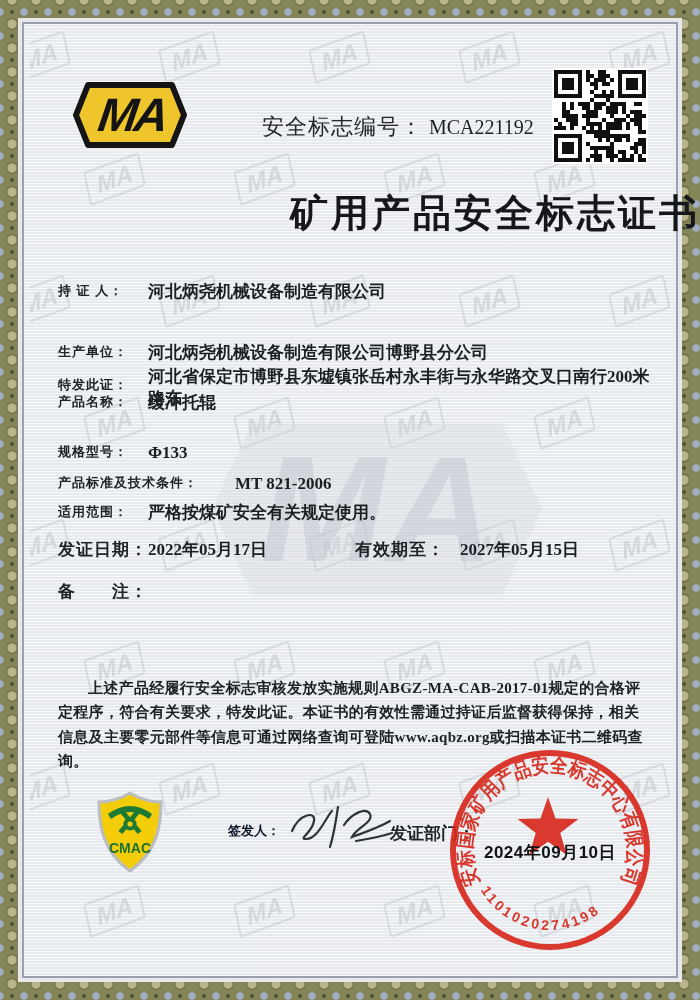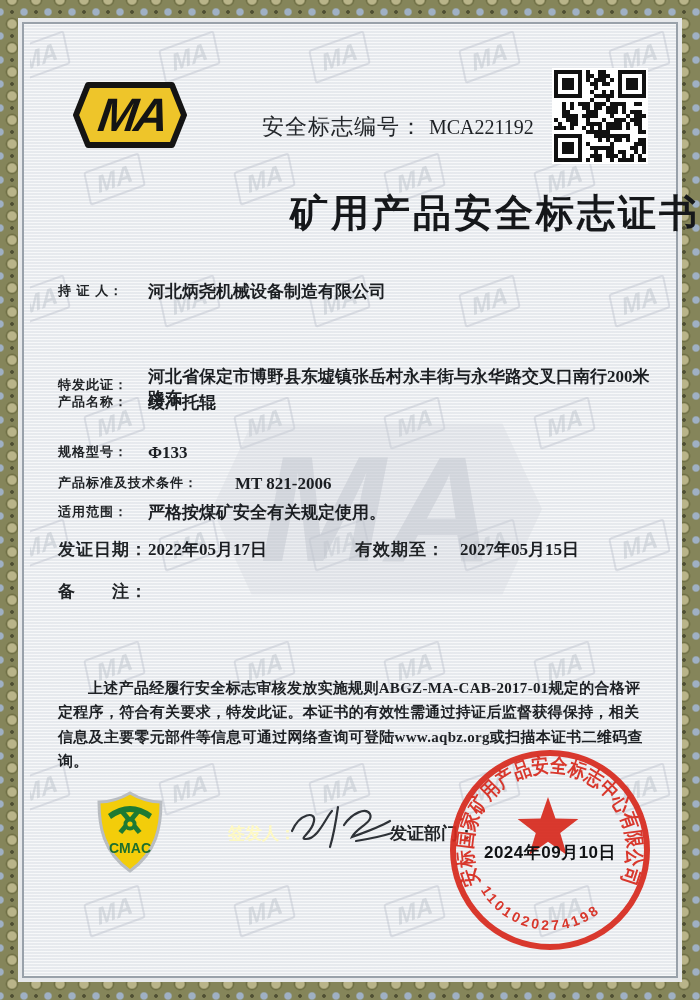--- a/index.html
+++ b/index.html
@@ -51,21 +51,21 @@
   .row .val.std{left:177px;}
   .lab2{position:absolute;font-weight:700;font-size:17px;color:#202326;letter-spacing:1px;}
   .val2{position:absolute;font-family:"Liberation Serif",serif;font-weight:600;font-size:17px;color:#1b1e22;}
 
   .statement{position:absolute;left:58px;top:676px;width:588px;margin:0;
     font-weight:700;font-size:15px;line-height:1.62;color:#1d2024;text-indent:2em;letter-spacing:.3px;
     font-family:"Liberation Serif",serif;}
 
   
   .cmac{position:absolute;left:95px;top:790px;width:70px;height:84px;}
-  .sig-label{position:absolute;left:228px;top:822px;font-weight:700;font-size:17px;color:#fef9c3;}
+  .sig-label{position:absolute;left:228px;top:822px;font-weight:700;font-size:13px;color:#0f172a;}
   .signature{position:absolute;left:286px;top:797px;width:112px;height:58px;}
   .dept-label{position:absolute;left:390px;top:822px;font-weight:700;font-size:17px;color:#202326;}
   .seal{position:absolute;left:444px;top:744px;width:212px;height:212px;}
   .seal-date{position:absolute;left:468px;top:841px;width:164px;text-align:center;
     font-weight:700;font-size:17px;color:#101214;letter-spacing:.5px;}
 </style>
 </head>
 <body>
 
 <div class="sheet">
@@ -316,20 +316,24 @@
         <rect x="4" y="68" width="20" height="20" fill="#fff"></rect>
         <rect x="8" y="72" width="12" height="12" fill="#111"></rect>
       </svg>
 
     <h1 class="title">矿用产品安全标志证书</h1>
 
     <div class="row" style="top:281px">
       <span class="lab">持 证 人：</span>
       <span class="val">河北炳尧机械设备制造有限公司</span>
     </div>
+    <div class="row" style="top:342px">
+      <span class="lab">生产单位：</span>
+      <span class="val">河北炳尧机械设备制造有限公司博野县分公司</span>
+    </div>
     <div class="row" style="top:375px">
       <span class="lab">特发此证：</span>
       <span class="val" style="top:-9px">河北省保定市博野县东墟镇张岳村永丰街与永华路交叉口南行200米路东</span>
     </div>
     <div class="row" style="top:392px">
       <span class="lab">产品名称：</span>
       <span class="val">缓冲托辊</span>
     </div>
     <div class="row" style="top:442px">
       <span class="lab">规格型号：</span>

